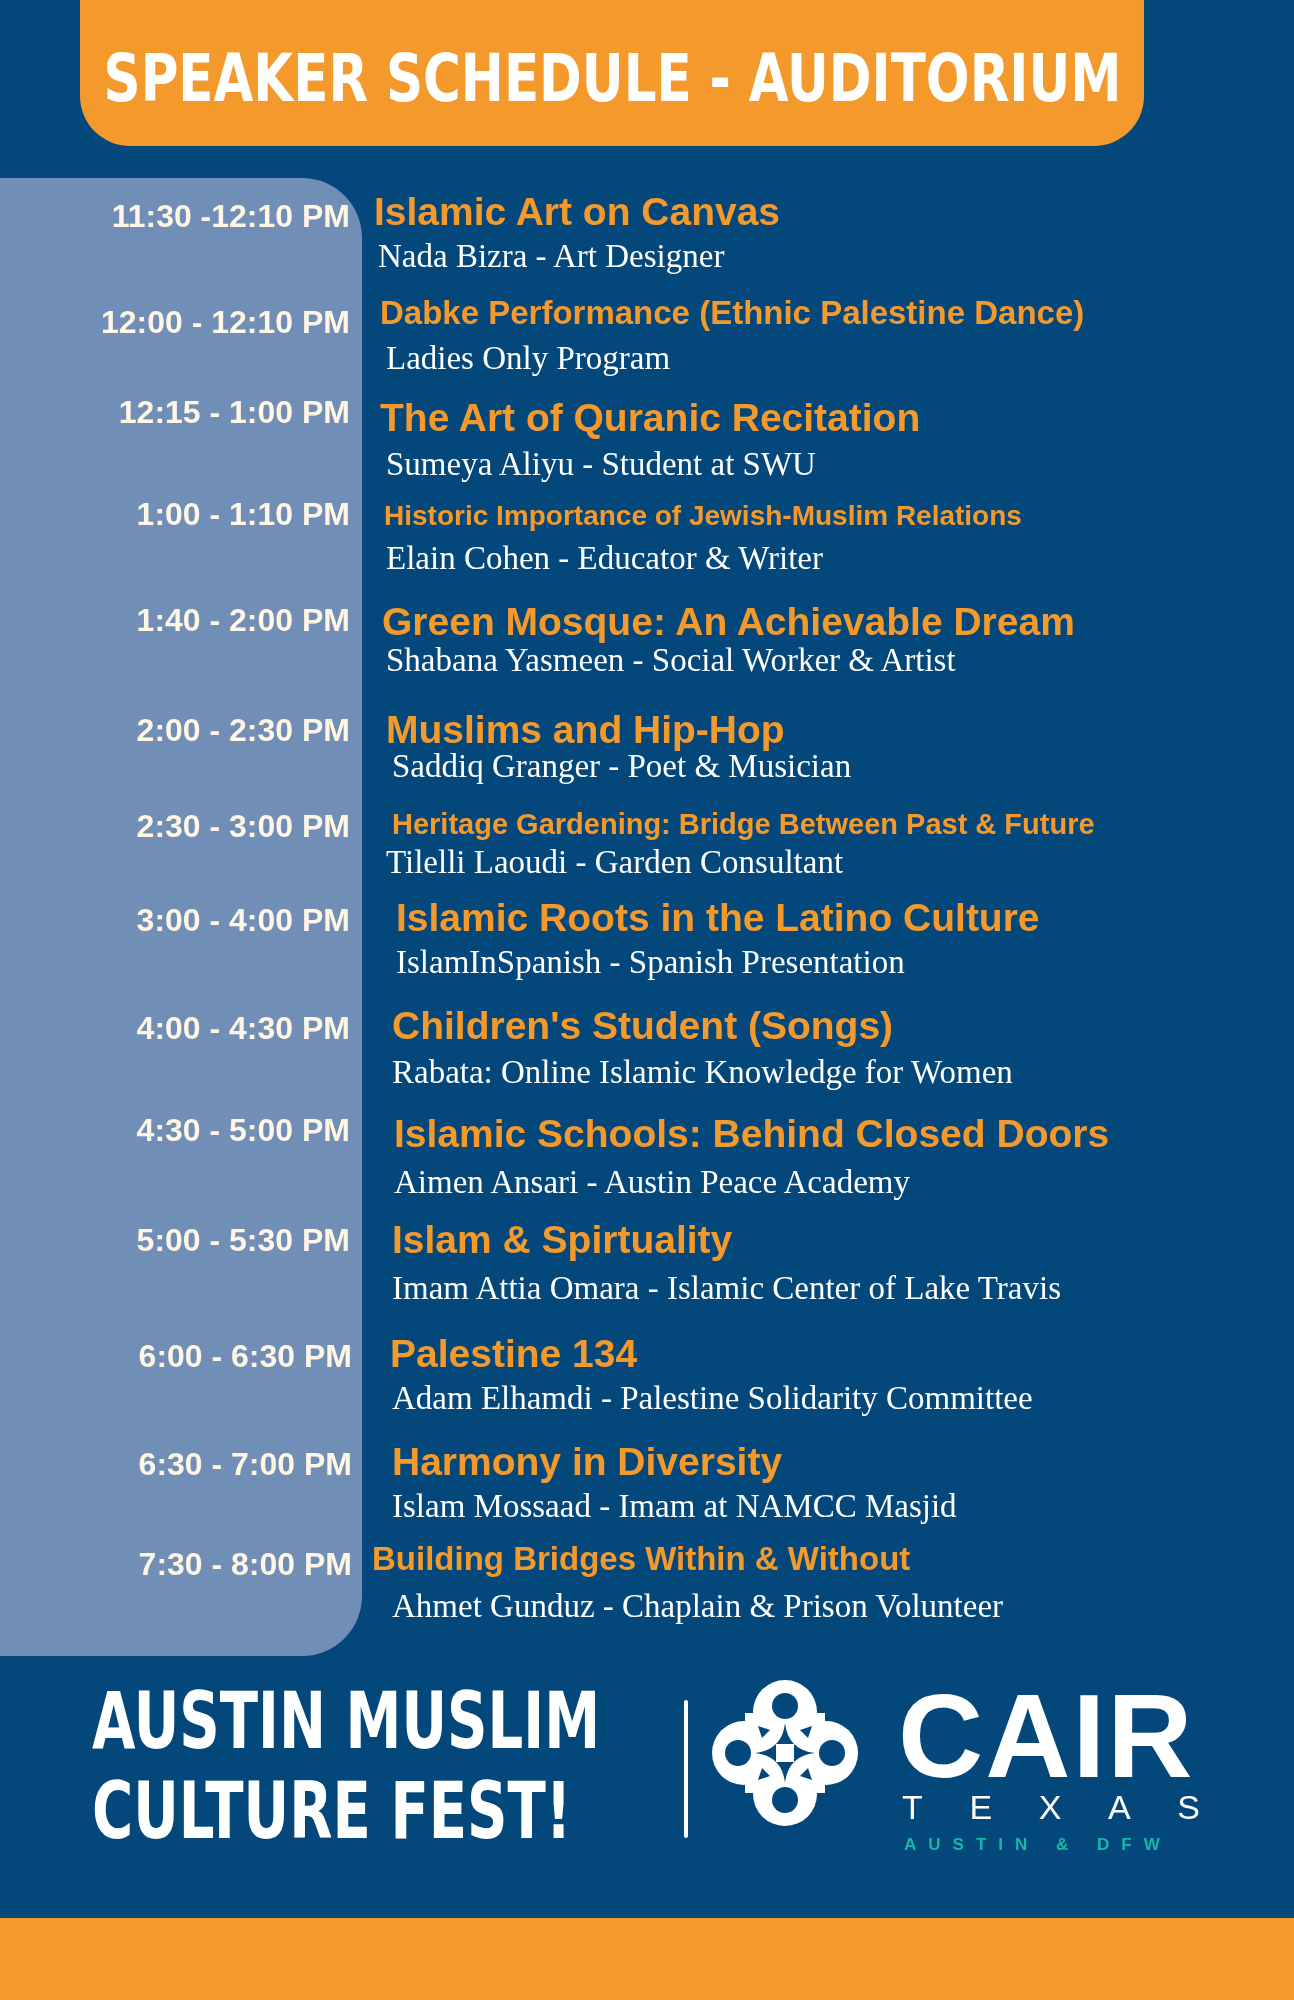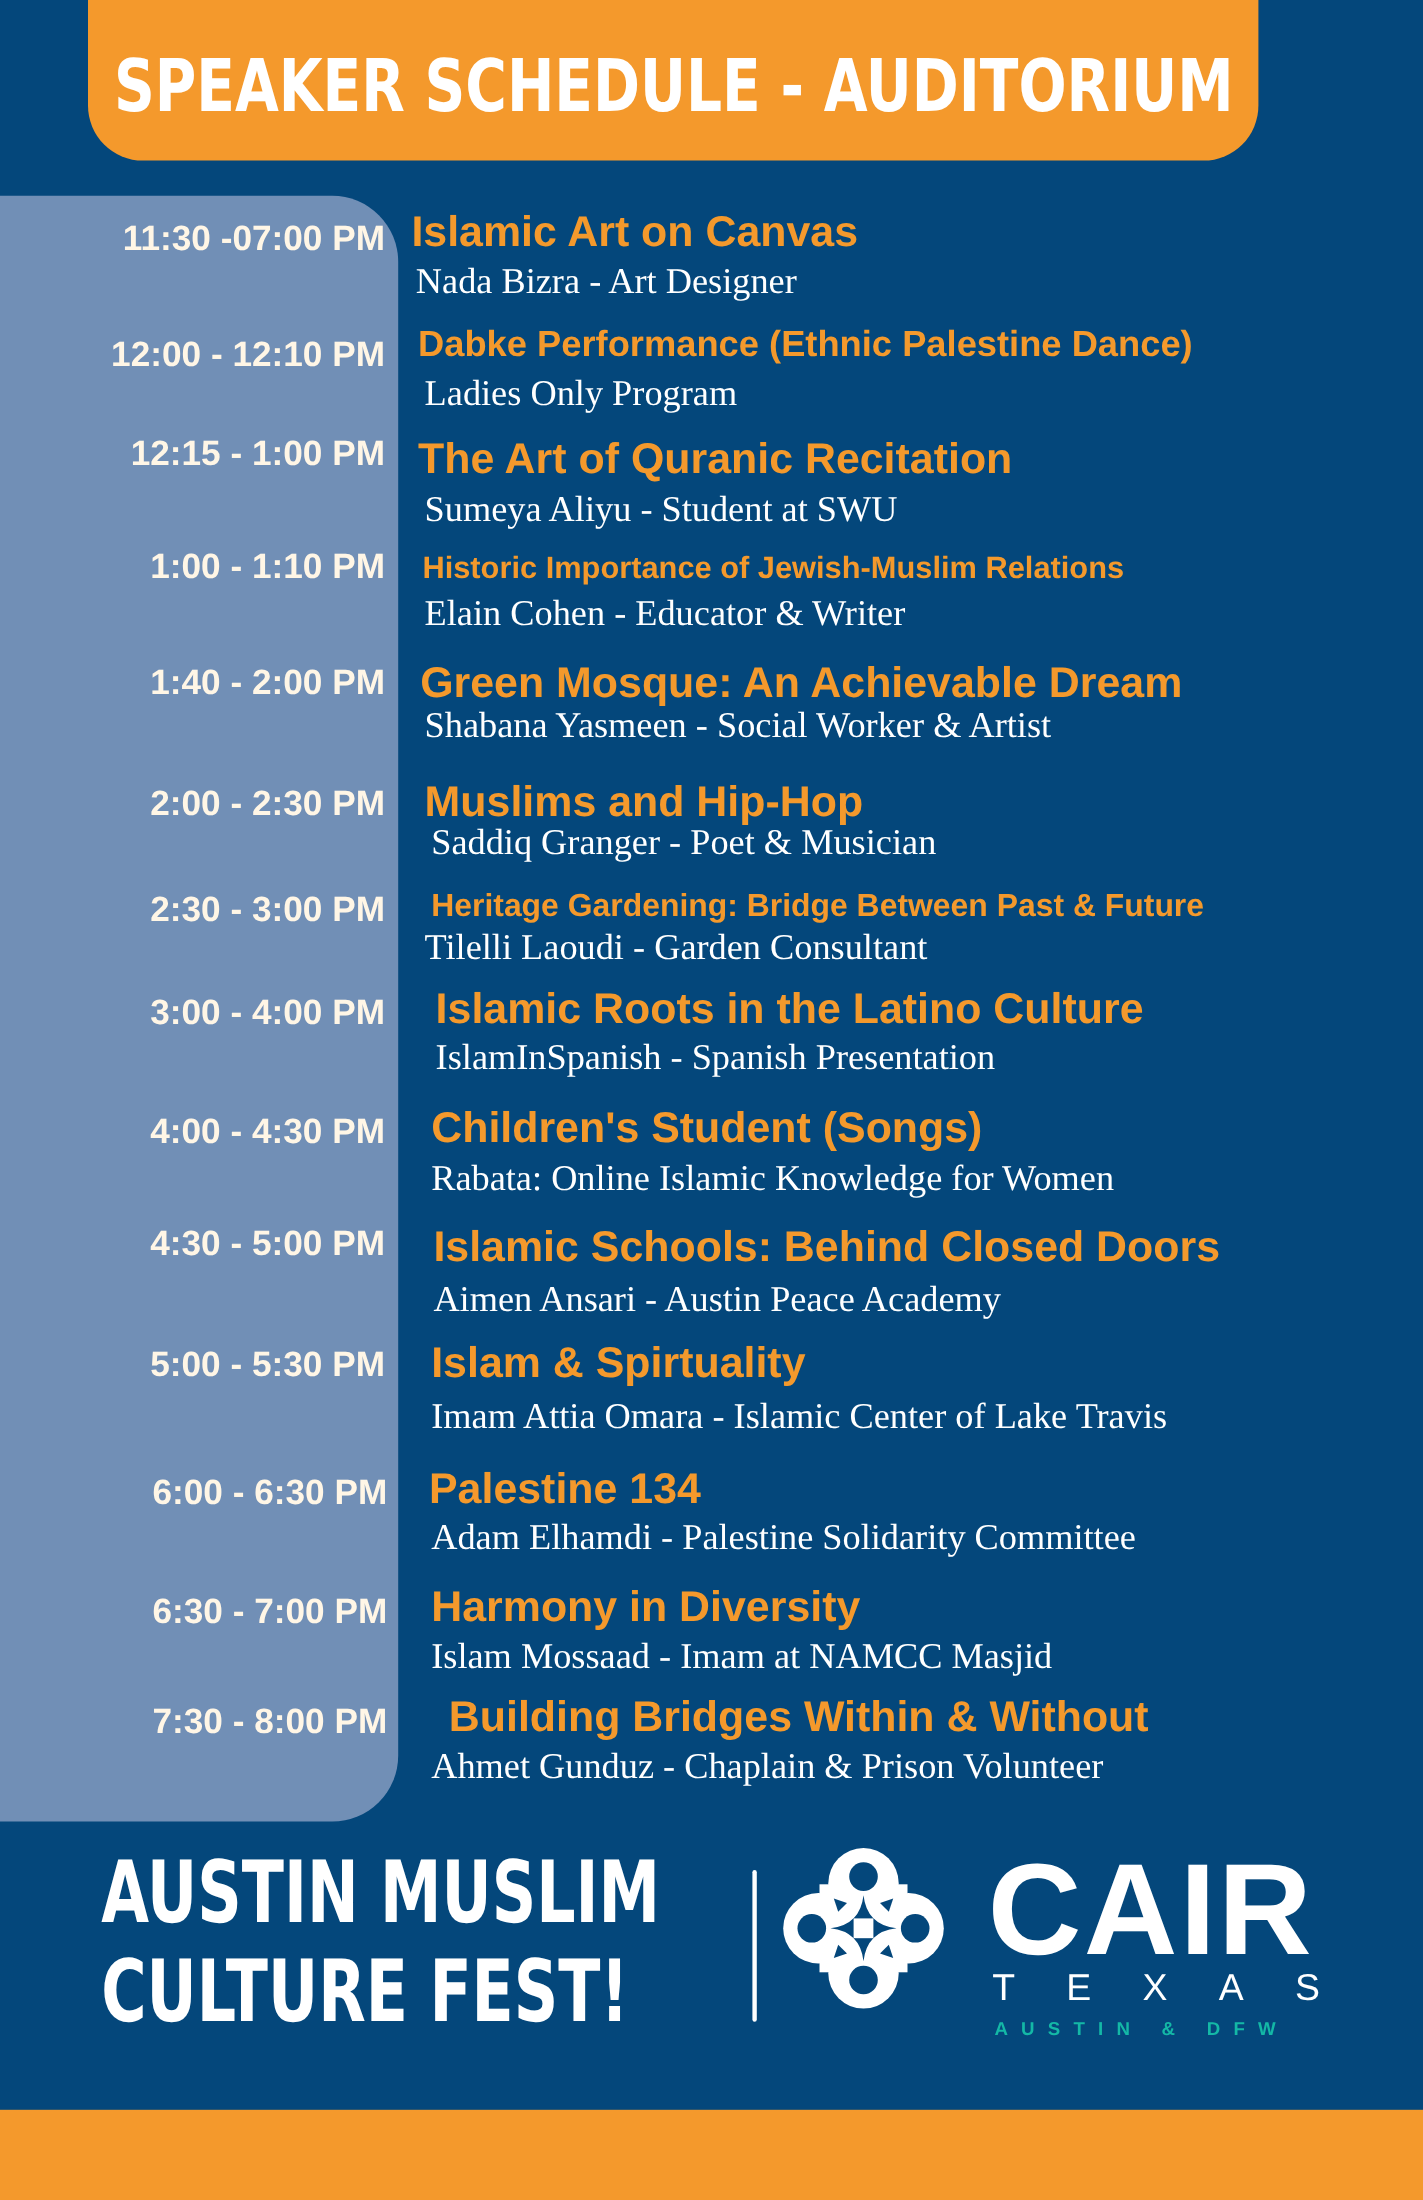--- a/index.html
+++ b/index.html
@@ -126,21 +126,21 @@
 
 <div class="title-bar">
   <span class="title-text">SPEAKER SCHEDULE - AUDITORIUM</span>
 </div>
 
 <div class="time-panel"></div>
 
 <div>
 
   <div class="row">
-    <span class="time" style="top:198px">11:30 -07:00 PM</span>
+    <span class="time" style="top:198px">11:30 -12:10 PM</span>
     <span class="session-title" style="left:374px;top:190px;font-size:39px">Islamic Art on Canvas</span>
     <span class="speaker" style="left:378px;top:238px">Nada Bizra - Art Designer</span>
   </div>
 
   <div class="row">
     <span class="time" style="top:304px">12:00 - 12:10 PM</span>
     <span class="session-title" style="left:380px;top:294px;font-size:33px">Dabke Performance (Ethnic Palestine Dance)</span>
     <span class="speaker" style="left:386px;top:340px">Ladies Only Program</span>
   </div>
 
@@ -205,21 +205,21 @@
   </div>
 
   <div class="row">
     <span class="time" style="top:1446px;right:942px">6:30 - 7:00 PM</span>
     <span class="session-title" style="left:392px;top:1440px;font-size:39px">Harmony in Diversity</span>
     <span class="speaker" style="left:392px;top:1488px">Islam Mossaad - Imam at NAMCC Masjid</span>
   </div>
 
   <div class="row">
     <span class="time" style="top:1546px;right:942px">7:30 - 8:00 PM</span>
-    <span class="session-title" style="left:408px;top:1540px;font-size:39px">Building Bridges Within &amp; Without</span>
+    <span class="session-title" style="left:372px;top:1540px;font-size:33px">Building Bridges Within &amp; Without</span>
     <span class="speaker" style="left:392px;top:1588px">Ahmet Gunduz - Chaplain &amp; Prison Volunteer</span>
   </div>
 </div>
 
 <div class="footer-fest">
   <div>AUSTIN MUSLIM</div>
   <div>CULTURE FEST!</div>
 </div>
 
 <div class="divider"></div>

